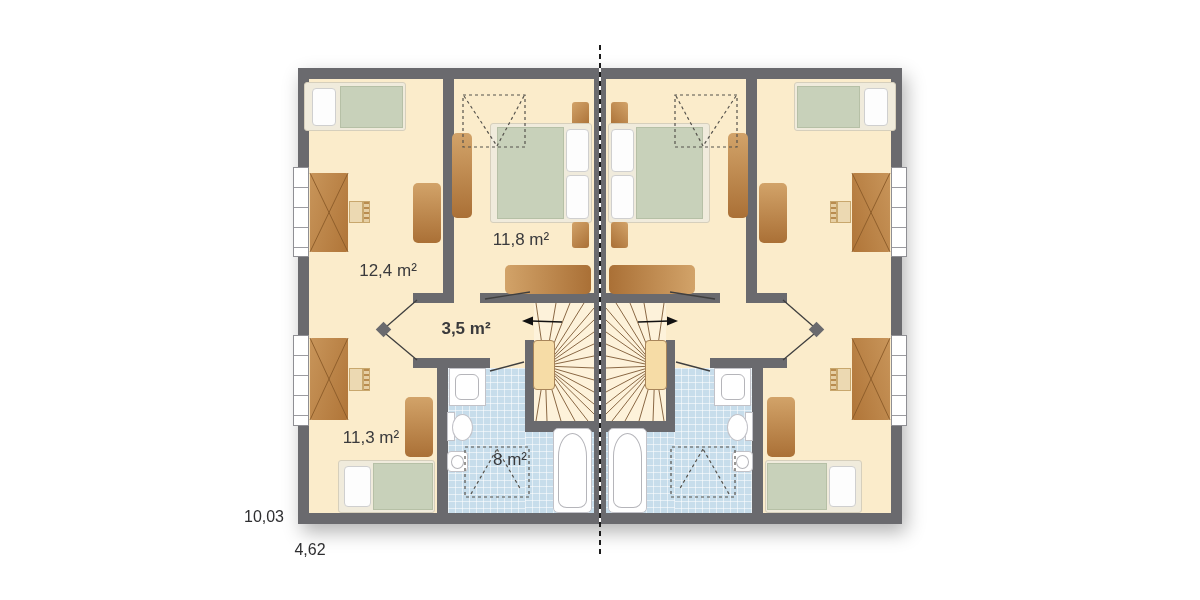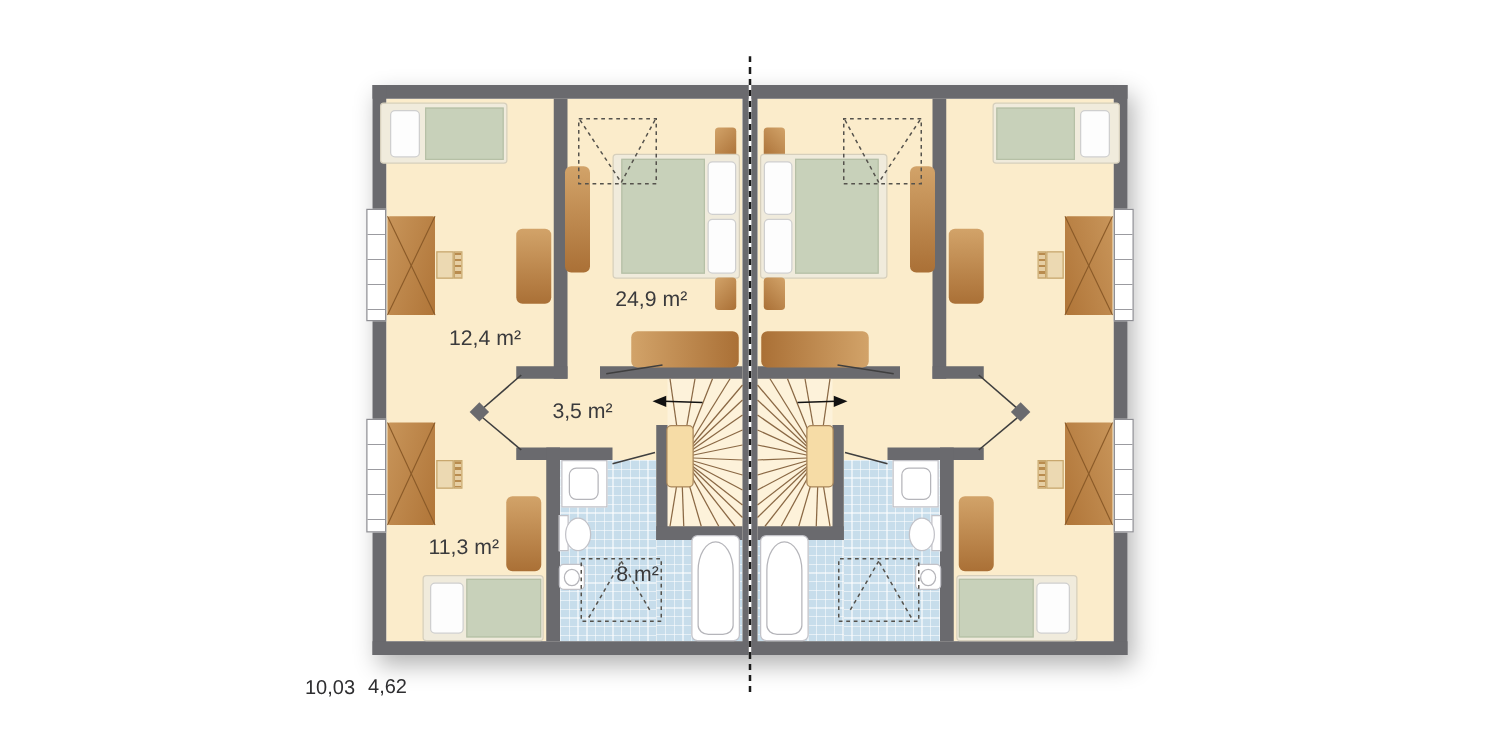--- a/index.html
+++ b/index.html
@@ -271,20 +271,20 @@
     </svg>
 
     <div class="newel" style="left:533px;top:340px;width:22px;height:50px;"></div>
     <div class="diamond" style="left:378px;top:324px;"></div>
   </div>
 
   <div id="center-gap"></div>
   <div id="centerline"></div>
 
   <div class="lbl" style="left:388px;top:271px;">12,4 m²</div>
-  <div class="lbl" style="left:521px;top:240px;">24,9 m²</div>
-  <div class="lbl" style="left:466px;top:329px;">3,5 m²</div>
+  <div class="lbl" style="left:521px;top:240px;">11,8 m²</div>
+  <div class="lbl" style="left:466px;top:329px;font-weight:bold;">3,5 m²</div>
   <div class="lbl" style="left:371px;top:438px;">11,3 m²</div>
   <div class="lbl" style="left:510px;top:460px;">8 m²</div>
 
-  <div class="dim" style="left:264px;top:517px;margin-top:34px;">10,03</div>
+  <div class="dim" style="left:264px;top:517px;">10,03</div>
   <div class="dim" style="left:310px;top:550px;">4,62</div>
 </div>
 
 </body></html>

